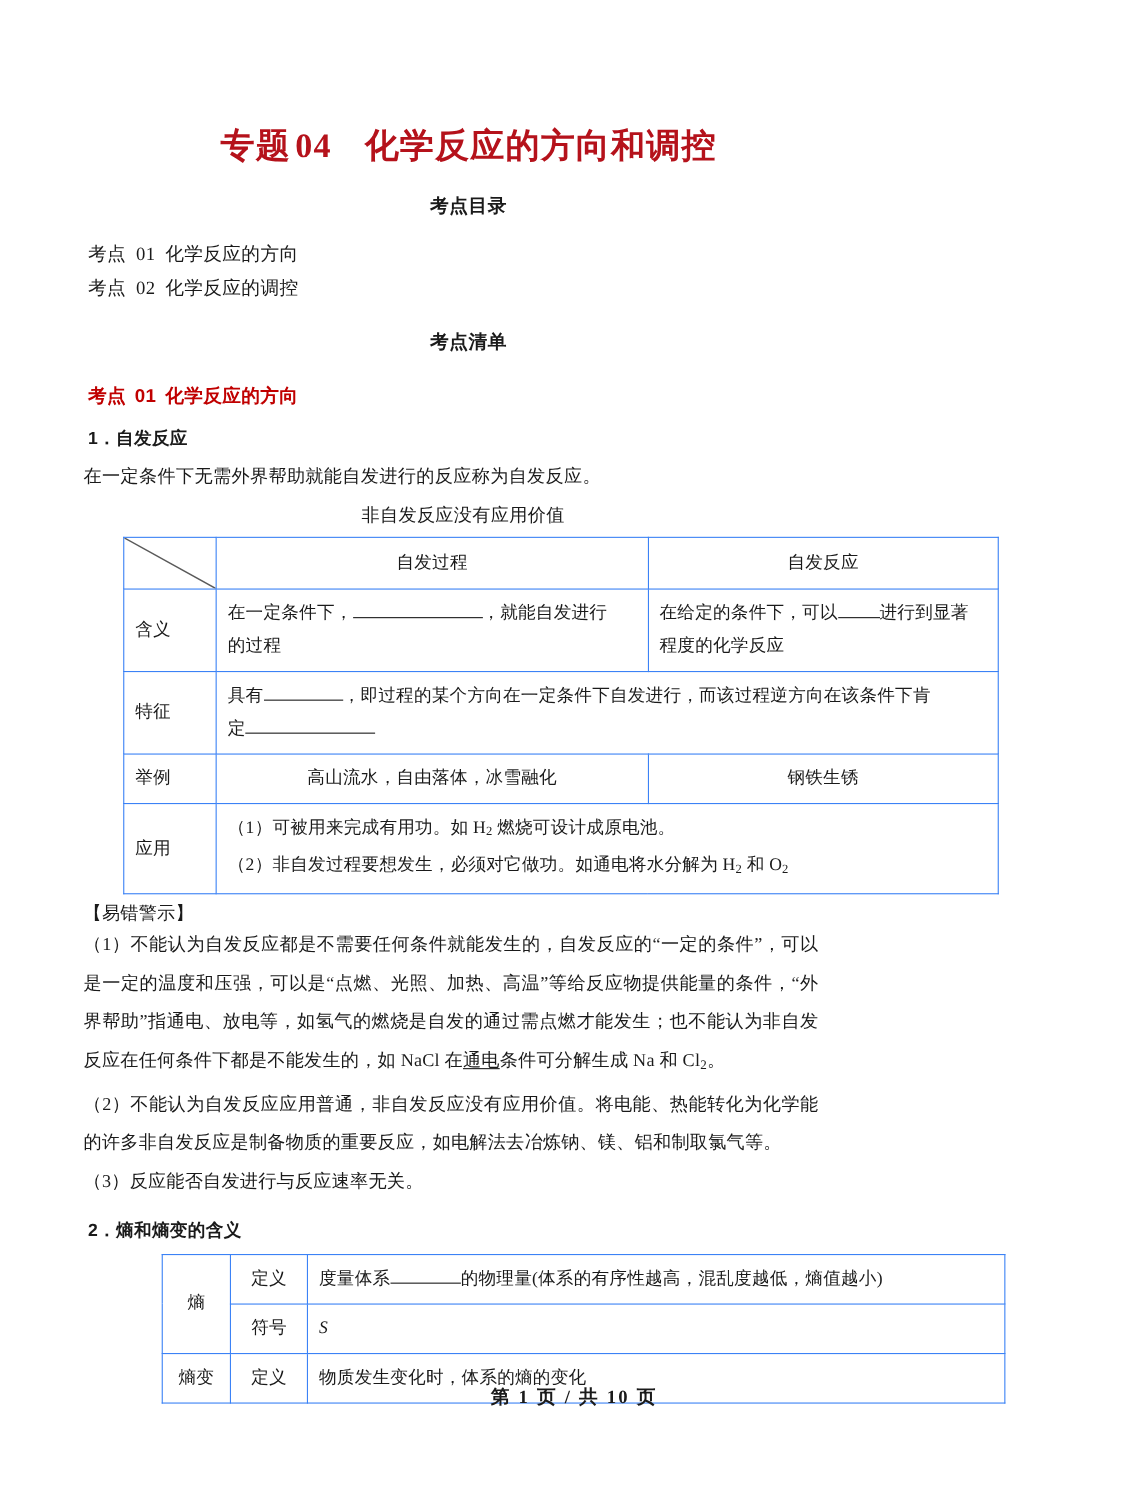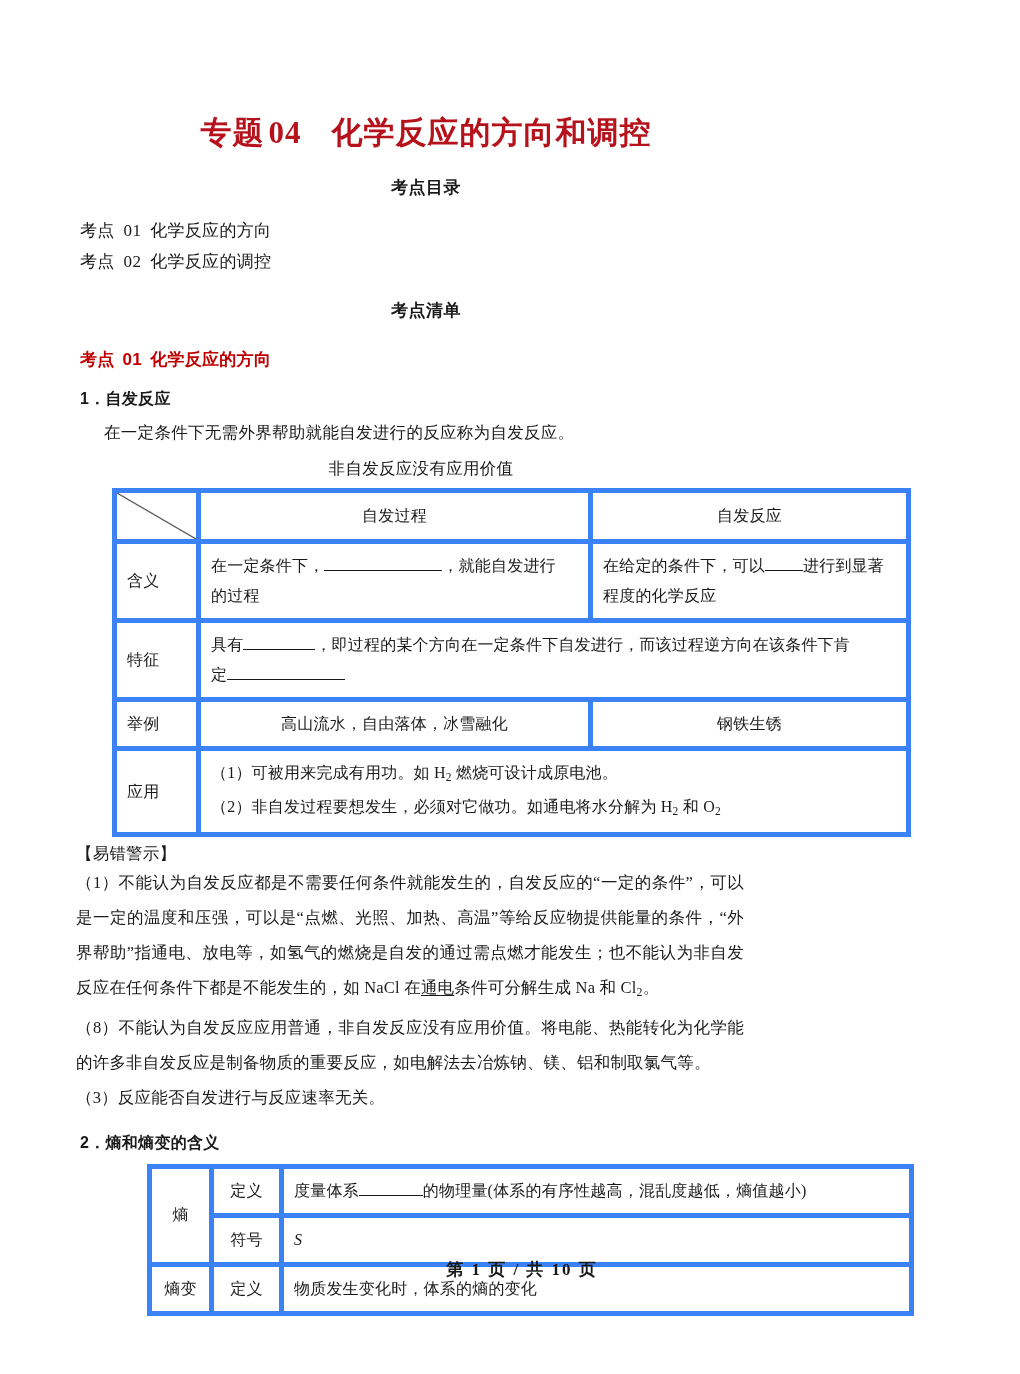--- a/index.html
+++ b/index.html
@@ -76,42 +76,42 @@
     font-size: 16px;
     font-weight: bold;
     padding-left: 80px;
     padding-top: 18px;
     font-family: "Liberation Sans", sans-serif;
     letter-spacing: 0.3px;
   }
 
   .body-line {
     font-size: 16.5px;
-    padding-left: 104px;
+    padding-left: 76px;
     padding-top: 12px;
     letter-spacing: 0.3px;
   }
 
   .tbl-caption {
     text-align: center;
     font-size: 16.5px;
     padding-top: 14px;
     padding-right: 10px;
     letter-spacing: 0.3px;
   }
 
   
   table.doc-tbl {
     border-collapse: collapse;
     table-layout: fixed;
     font-size: 16px;
     letter-spacing: 0.2px;
   }
   table.doc-tbl td {
-    border: 5px solid #3b82f6;
+    border: 1px solid #3b82f6;
     padding: 7px 10px;
     vertical-align: middle;
     line-height: 30px;
   }
   .t1 {
     margin-left: 112px;
     width: 796px;
     margin-top: 8px;
   }
   .c-label { width: 84px; text-align: left; }
@@ -256,21 +256,21 @@
     </tbody>
   </table>
 
   <div class="warn-title">【易错警示】</div>
 
   <div class="warn-p">
     <span>（1）不能认为自发反应都是不需要任何条件就能发生的，自发反应的“一定的条件”，可以是一定的温度和压强，可以是“点燃、光照、加热、高温”等给反应物提供能量的条件，“外界帮助”指通电、放电等，如氢气的燃烧是自发的通过需点燃才能发生；也不能认为非自发反应在任何条件下都是不能发生的，如 NaCl 在</span><span class="u">通电</span><span>条件可分解生成 Na 和 Cl</span><sub>2</sub><span>。</span>
   </div>
 
   <div class="warn-p">
-    <span>（8）不能认为自发反应应用普通，非自发反应没有应用价值。将电能、热能转化为化学能的许多非自发反应是制备物质的重要反应，如电解法去冶炼钠、镁、铝和制取氯气等。</span>
+    <span>（2）不能认为自发反应应用普通，非自发反应没有应用价值。将电能、热能转化为化学能的许多非自发反应是制备物质的重要反应，如电解法去冶炼钠、镁、铝和制取氯气等。</span>
   </div>
 
   <div class="warn-p">
     <span>（3）反应能否自发进行与反应速率无关。</span>
   </div>
 
   <div class="sub-head">2．熵和熵变的含义</div>
 
   <table class="doc-tbl t2">
     <colgroup>

